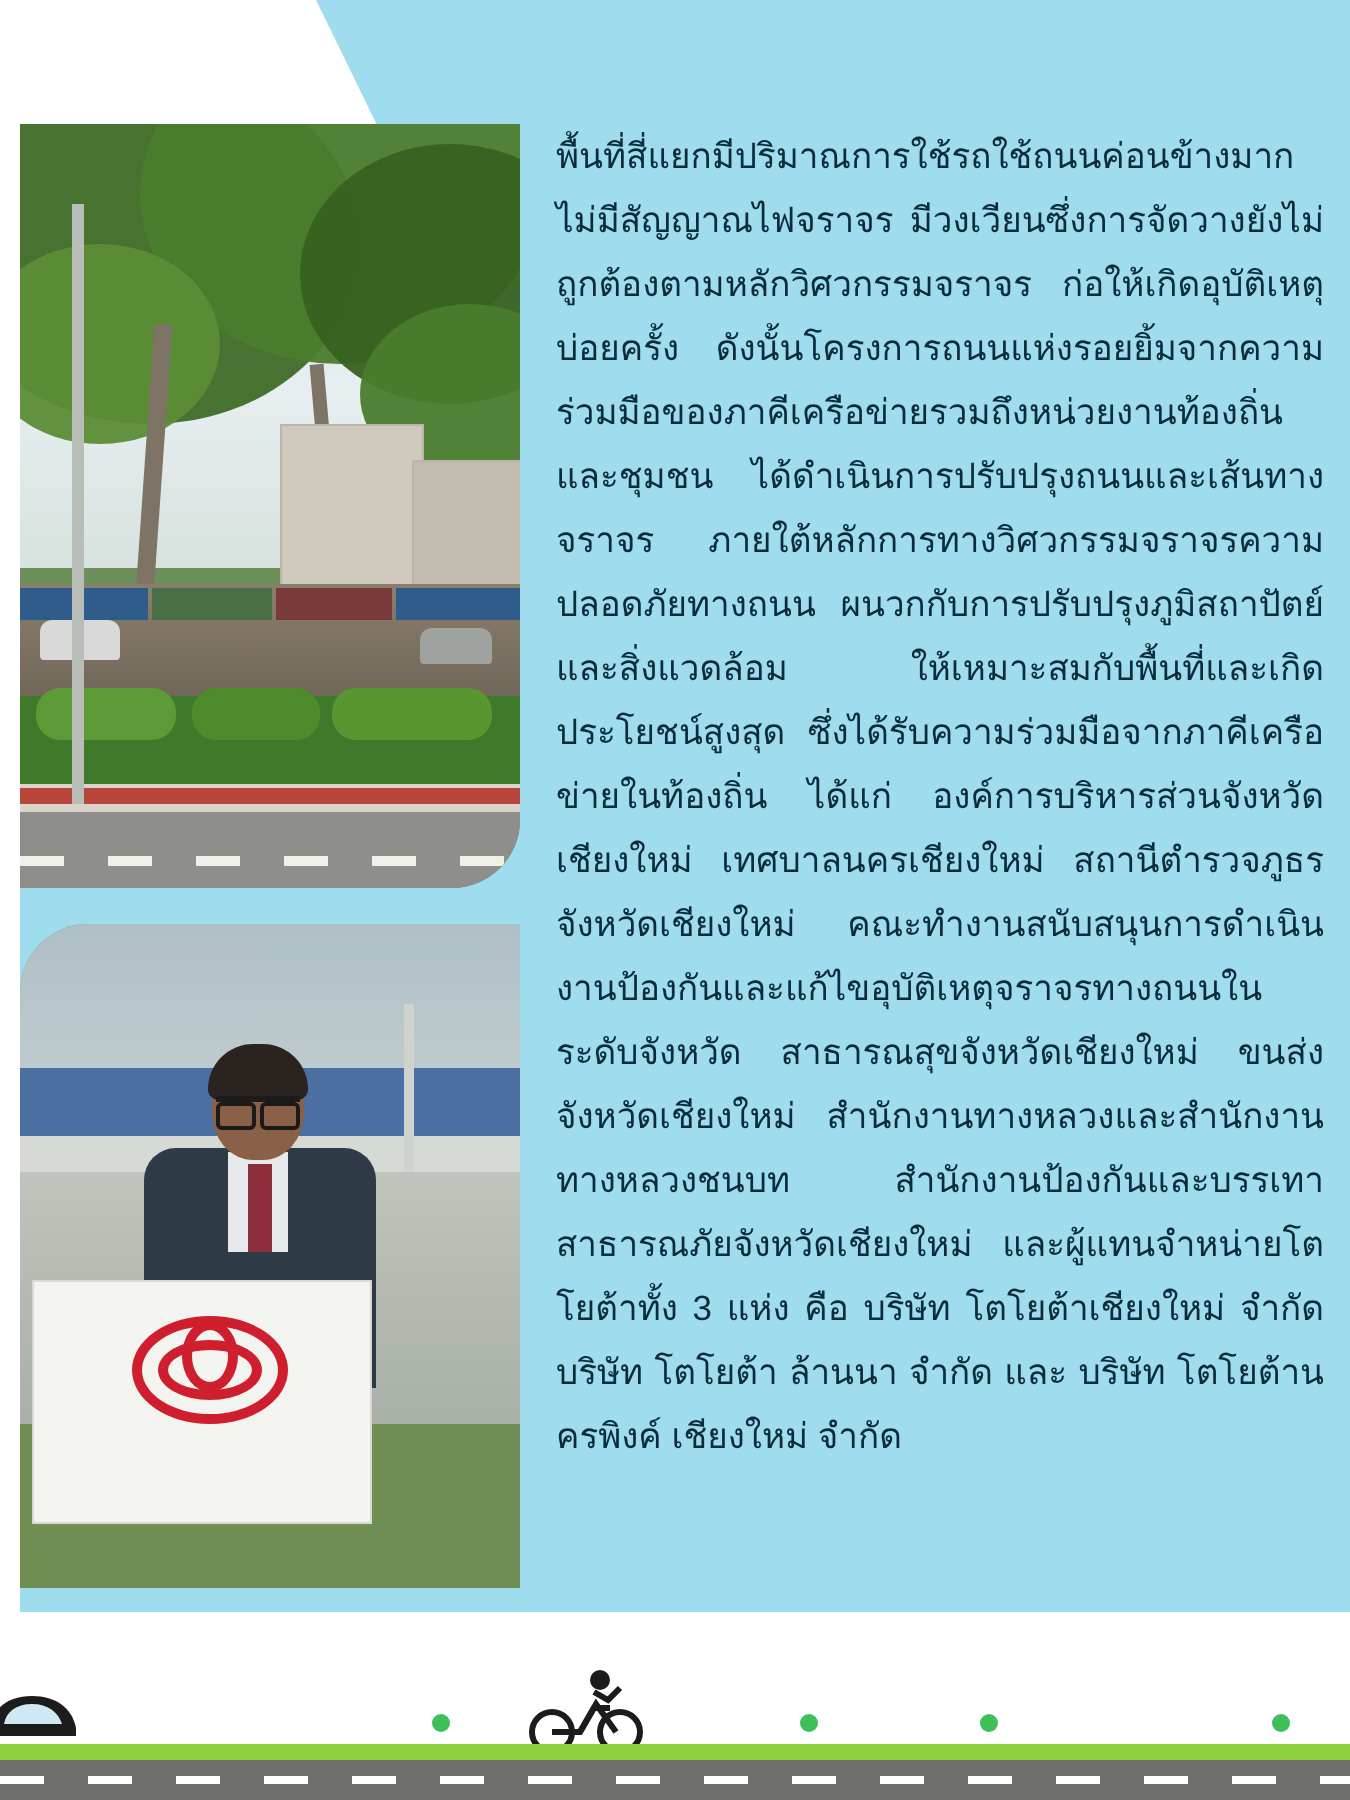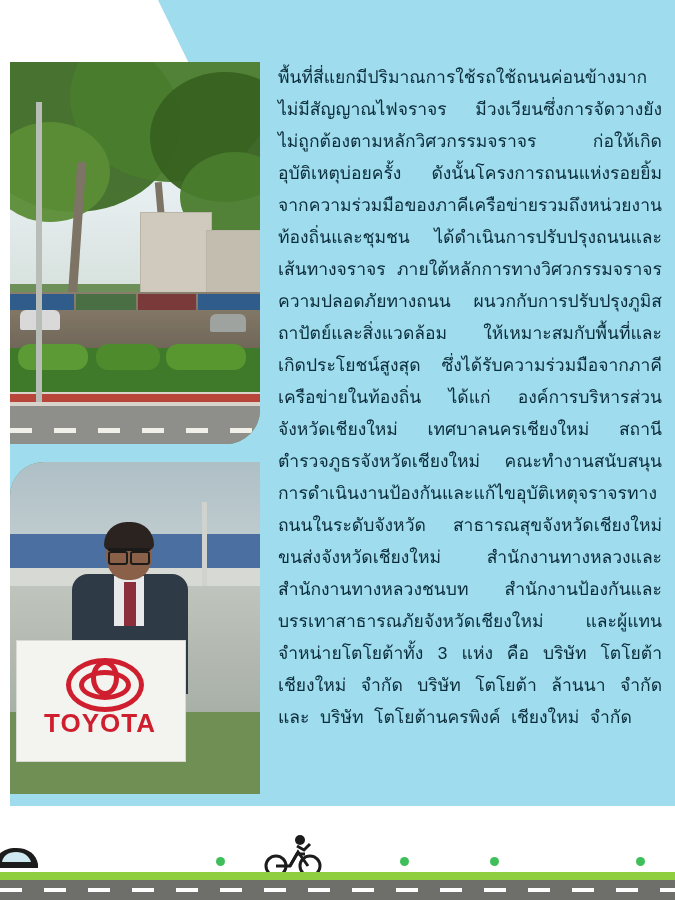--- a/index.html
+++ b/index.html
@@ -309,21 +309,21 @@
     background: #cfd2cd;
   }
 
   
   .text-col {
     position: absolute;
     left: 278px;
     top: 62px;
     width: 384px;
     color: #0b2c3a;
-    font-family: Liberation Mono, monospace;
+    font-family: Liberation Sans, sans-serif;
     font-size: 17.5px;
     line-height: 32px;
     text-align: justify;
     text-justify: inter-word;
   }
 
   
   .band {
     position: absolute;
     left: 0;
@@ -445,21 +445,20 @@
     <div class="man-tie"></div>
     <div class="man-head"></div>
     <div class="man-hair"></div>
     <div class="man-glasses"></div>
     <div class="podium"></div>
     <div class="toyota-mark">
       <div class="oval-out"></div>
       <div class="oval-h"></div>
       <div class="oval-v"></div>
     </div>
-    <div class="toyota-text">TOYOTA</div>
   </div>
 
   <div class="text-col">พื้นที่สี่แยกมีปริมาณการใช้รถใช้ถนนค่อนข้างมาก ไม่มีสัญญาณไฟจราจร มีวงเวียนซึ่งการจัดวางยังไม่ถูกต้องตามหลักวิศวกรรมจราจร ก่อให้เกิดอุบัติเหตุบ่อยครั้ง ดังนั้นโครงการถนนแห่งรอยยิ้มจากความร่วมมือของภาคีเครือข่ายรวมถึงหน่วยงานท้องถิ่นและชุมชน ได้ดำเนินการปรับปรุงถนนและเส้นทางจราจร ภายใต้หลักการทางวิศวกรรมจราจรความปลอดภัยทางถนน ผนวกกับการปรับปรุงภูมิสถาปัตย์และสิ่งแวดล้อม ให้เหมาะสมกับพื้นที่และเกิดประโยชน์สูงสุด ซึ่งได้รับความร่วมมือจากภาคีเครือข่ายในท้องถิ่น ได้แก่ องค์การบริหารส่วนจังหวัดเชียงใหม่ เทศบาลนครเชียงใหม่ สถานีตำรวจภูธรจังหวัดเชียงใหม่ คณะทำงานสนับสนุนการดำเนินงานป้องกันและแก้ไขอุบัติเหตุจราจรทางถนนในระดับจังหวัด สาธารณสุขจังหวัดเชียงใหม่ ขนส่งจังหวัดเชียงใหม่ สำนักงานทางหลวงและสำนักงานทางหลวงชนบท สำนักงานป้องกันและบรรเทาสาธารณภัยจังหวัดเชียงใหม่ และผู้แทนจำหน่ายโตโยต้าทั้ง 3 แห่ง คือ บริษัท โตโยต้าเชียงใหม่ จำกัด บริษัท โตโยต้า ล้านนา จำกัด และ บริษัท โตโยต้านครพิงค์ เชียงใหม่ จำกัด</div>
 
   <div class="bg-bottom-white"></div>
   <div class="band">
 
     <svg class="car-icon" viewBox="0 0 46 28">
       <path d="M2 20 C2 10, 10 4, 22 4 C34 4, 42 10, 44 20 L44 24 L2 24 Z" fill="#1c1c1c"></path>
       <path d="M8 18 C9 12, 14 8, 22 8 C30 8, 35 12, 37 18 Z" fill="#cfe9f2"></path>

